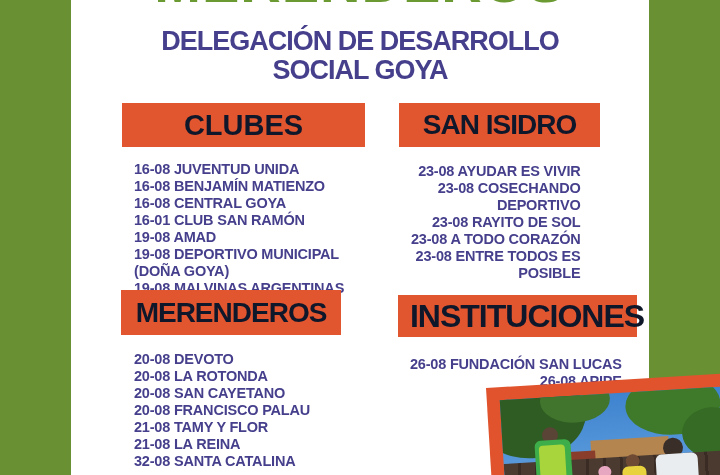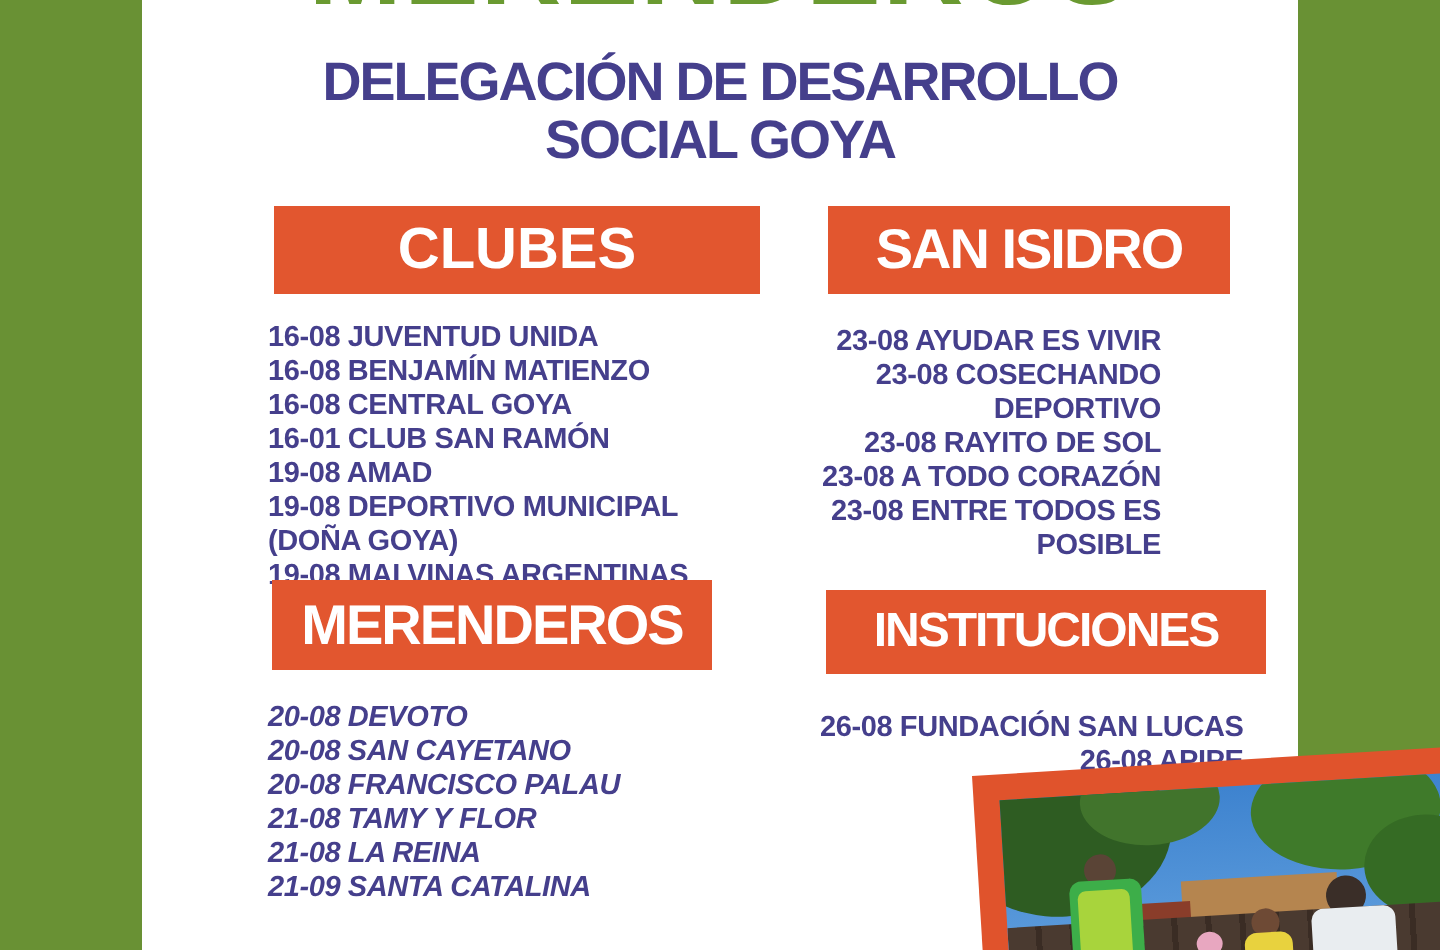--- a/index.html
+++ b/index.html
@@ -26,38 +26,37 @@
     position:absolute;left:71px;width:578px;text-align:center;
     color:#453f8c;font-size:27px;line-height:28px;letter-spacing:-1px;
     white-space:nowrap;
   }
   .subtitle.l1{top:27px;}
   .subtitle.l2{top:56px;}
 
   .section-box{
     position:absolute;
     background:#e2562f;
-    color:#ffffff;
+    color:#0f172a;
     display:flex;align-items:center;justify-content:center;
     letter-spacing:0px;
-    margin-left:15px;
   }
   .box-clubes{left:122px;top:103px;width:243px;height:44px;font-size:29px;}
   .box-sanisidro{left:399px;top:103px;width:201px;height:44px;font-size:28px;letter-spacing:-1px;text-align:right;}
   .box-merenderos{left:121px;top:290px;width:220px;height:45px;font-size:28px;letter-spacing:-1px;}
-  .box-instituciones{left:398px;top:295px;width:220px;height:42px;font-size:24px;letter-spacing:-1px;}
+  .box-instituciones{left:398px;top:295px;width:220px;height:42px;font-size:32px;letter-spacing:-1px;padding-left:19px;}
 
   .event-list{
     position:absolute;margin:12px;padding:0;list-style:none;
     color:#453f8c;font-size:14.5px;line-height:17px;
     letter-spacing:-0.2px;white-space:nowrap;
   }
   .list-clubes{left:122px;top:149px;}
   .list-sanisidro{left:399px;top:151px;text-align:right;}
-  .list-merenderos{left:122px;top:339px;font-style:italic;}
+  .list-merenderos{left:122px;top:339px;}
   .list-instituciones{left:398px;top:344px;text-align:right;}
 
   
   .photo-frame{
     position:absolute;left:486px;top:388px;width:234px;height:150px;
     background:#e0532c;padding:13px;
     transform:rotate(-3.5deg);transform-origin:0 0;
     z-index:5;
   }
   .photo{
@@ -118,25 +117,26 @@
     <li>DEPORTIVO</li>
     <li>23-08 RAYITO DE SOL</li>
     <li>23-08 A TODO CORAZÓN</li>
     <li>23-08 ENTRE TODOS ES</li>
     <li>POSIBLE</li>
   </ul>
 
   <div class="section-box box-merenderos">MERENDEROS</div>
   <ul class="event-list list-merenderos">
     <li>20-08 DEVOTO</li>
+    <li>20-08 LA ROTONDA</li>
     <li>20-08 SAN CAYETANO</li>
     <li>20-08 FRANCISCO PALAU</li>
     <li>21-08 TAMY Y FLOR</li>
     <li>21-08 LA REINA</li>
-    <li>21-09 SANTA CATALINA</li>
+    <li>32-08 SANTA CATALINA</li>
   </ul>
 
   <div class="section-box box-instituciones">INSTITUCIONES</div>
   <ul class="event-list list-instituciones">
     <li>26-08 FUNDACIÓN SAN LUCAS</li>
     <li>26-08 APIPE</li>
   </ul>
 
   <div class="photo-frame">
     <div class="photo">

